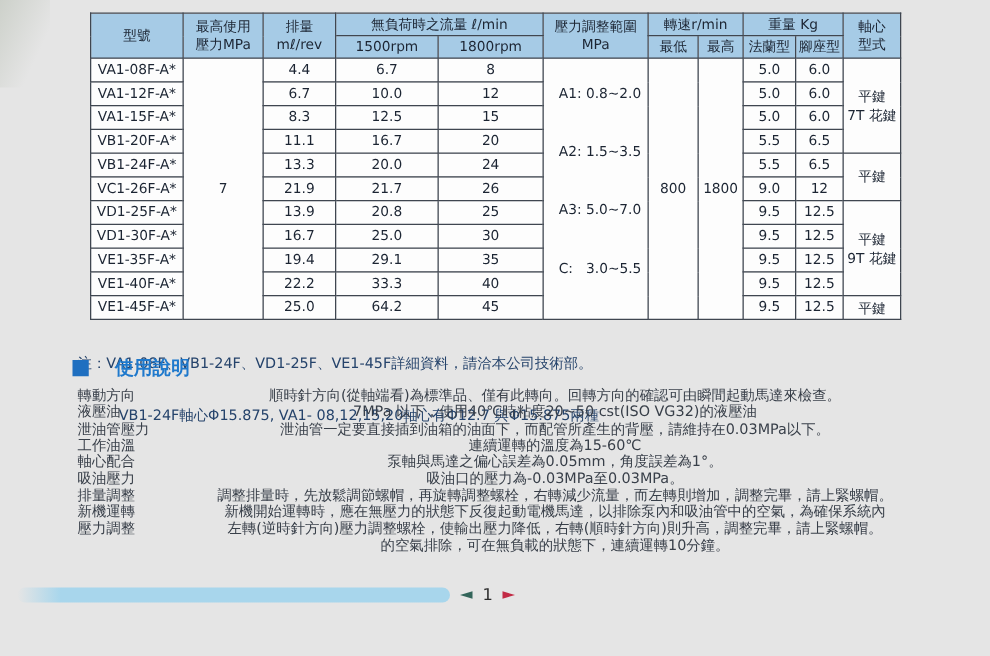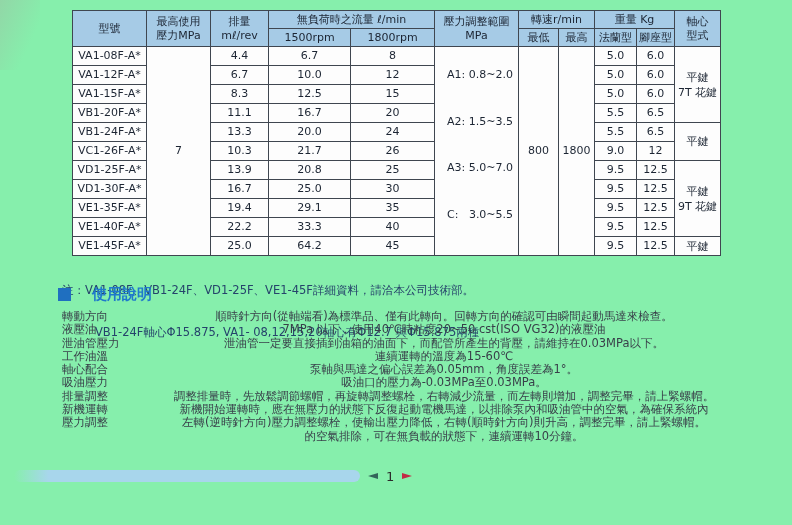--- a/index.html
+++ b/index.html
@@ -1,17 +1,17 @@
 <!DOCTYPE html>
 <html><head>
 <meta charset="utf-8">
 <style>
   html,body{margin:0;padding:0;}
   body{width:792px;height:525px;background:#ffffff;font-family:"DejaVu Sans","Liberation Sans",sans-serif;}
-  .page{position:relative;width:792px;height:525px;background:#86efac;overflow:hidden;}
+  .page{position:relative;width:792px;height:525px;background:#e5e5e5;overflow:hidden;}
   .scan-smudge{position:absolute;left:0;top:0;width:40px;height:70px;
     background:linear-gradient(115deg,rgba(165,175,158,0.38),rgba(165,175,158,0) 70%);}
   
   table.spec{position:absolute;left:72px;top:10px;border-collapse:collapse;table-layout:fixed;}
   .spec th,.spec td{border:1px solid #3f4650;font-size:11px;color:#1c2533;text-align:center;
     padding:0;line-height:1.2;overflow:hidden;}
   .spec thead th{background:#a6cbe6;font-weight:normal;height:17px;}
   .spec tbody td{height:18px;background:#fdfdfd;}
   td.blue{background:#d9e8f4;}
   td.model{background:#fbfdfe;margin-left:14px;}
@@ -133,21 +133,21 @@
         <td>20.0</td>
         <td class="blue">24</td>
         <td class="blue">5.5</td>
         <td>6.5</td>
         <td class="blue shaft" rowspan="2">
           <div>平鍵</div>
         </td>
       </tr>
       <tr>
         <td class="model">VC1-26F-A*</td>
-        <td class="blue">10.3</td>
+        <td class="blue">21.9</td>
         <td>21.7</td>
         <td class="blue">26</td>
         <td class="blue">9.0</td>
         <td>12</td>
       </tr>
       <tr>
         <td class="model">VD1-25F-A*</td>
         <td class="blue">13.9</td>
         <td>20.8</td>
         <td class="blue">25</td>

